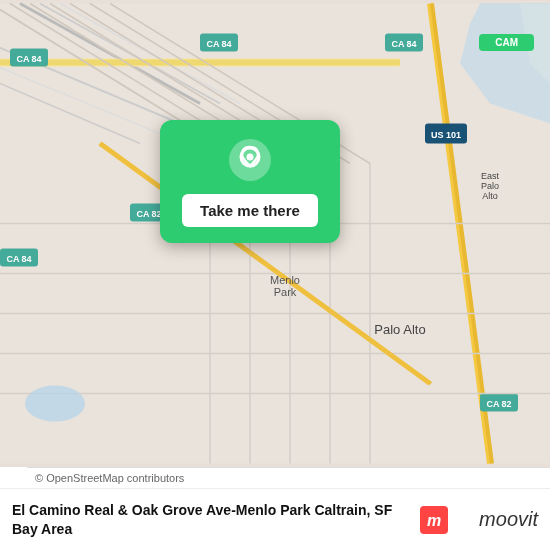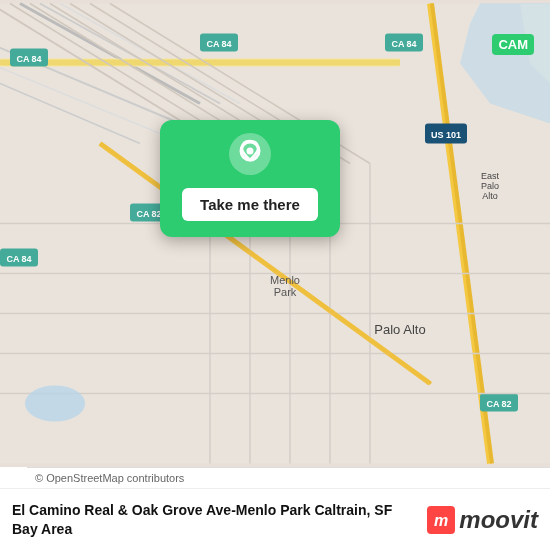--- a/index.html
+++ b/index.html
@@ -32,21 +32,21 @@
     #popup-card {
       position: absolute;
       top: 120px;
       left: 160px;
       width: 180px;
       background: #2ecc71;
       border-radius: 12px;
       display: flex;
       flex-direction: column;
       align-items: center;
-      padding: 12px 16px 16px;
+      padding: 18px 16px 16px;
       box-shadow: 0 4px 16px rgba(0,0,0,0.3);
     }
 
     #location-pin-icon {
       width: 44px;
       height: 44px;
       margin-bottom: 12px;
     }
 
     #take-me-there-btn {
@@ -61,23 +61,23 @@
       white-space: nowrap;
     }
 
     
     #cam-label {
       position: absolute;
       top: 34px;
       right: 16px;
       background: #2ecc71;
       color: white;
-      font-size: 13px;
+      font-size: 10px;
       font-weight: bold;
-      padding: 3px 6px;
+      padding: 3px 16px;
       border-radius: 4px;
     }
 
     
     #attribution-bar {
       background: white;
       padding: 4px 8px;
       font-size: 11px;
       color: #666;
       border-top: 1px solid #ddd;
@@ -114,24 +114,25 @@
       gap: 4px;
       flex-shrink: 0;
     }
 
     #moovit-icon {
       width: 28px;
       height: 28px;
     }
 
     #moovit-text {
-      font-size: 24px;
-      font-weight: bold;
+      font-size: 20px;
+      font-weight: normal;
       color: #333;
       font-style: italic;
+      margin-left: 27px;
     }
   </style>
 </head>
 <body>
 
 <div id="app">
 
   <div id="map-container">
 
     <svg id="map-svg" viewBox="0 0 550 460" xmlns="http://www.w3.org/2000/svg">

